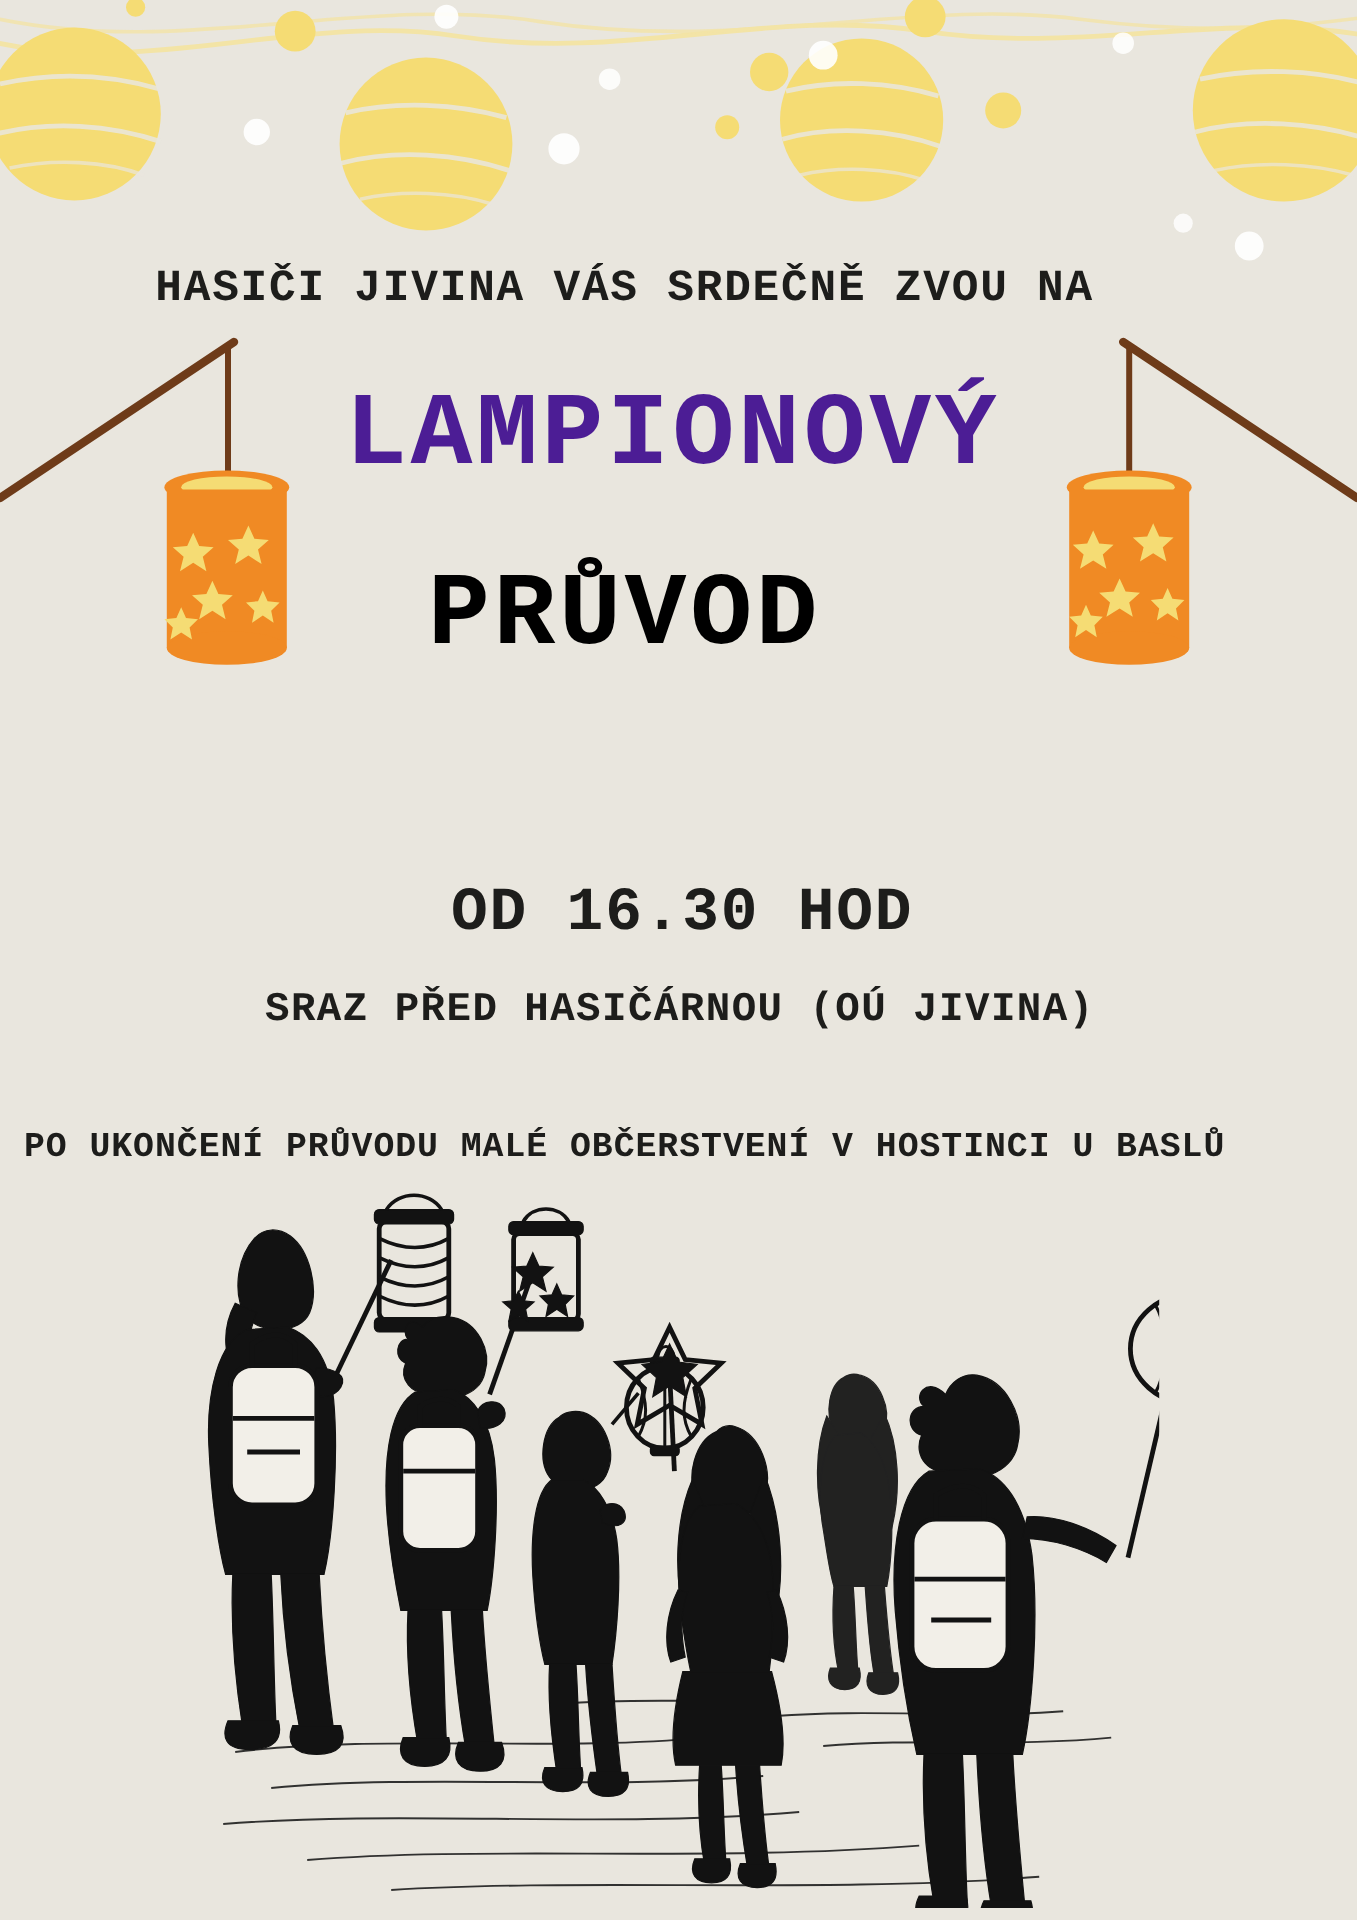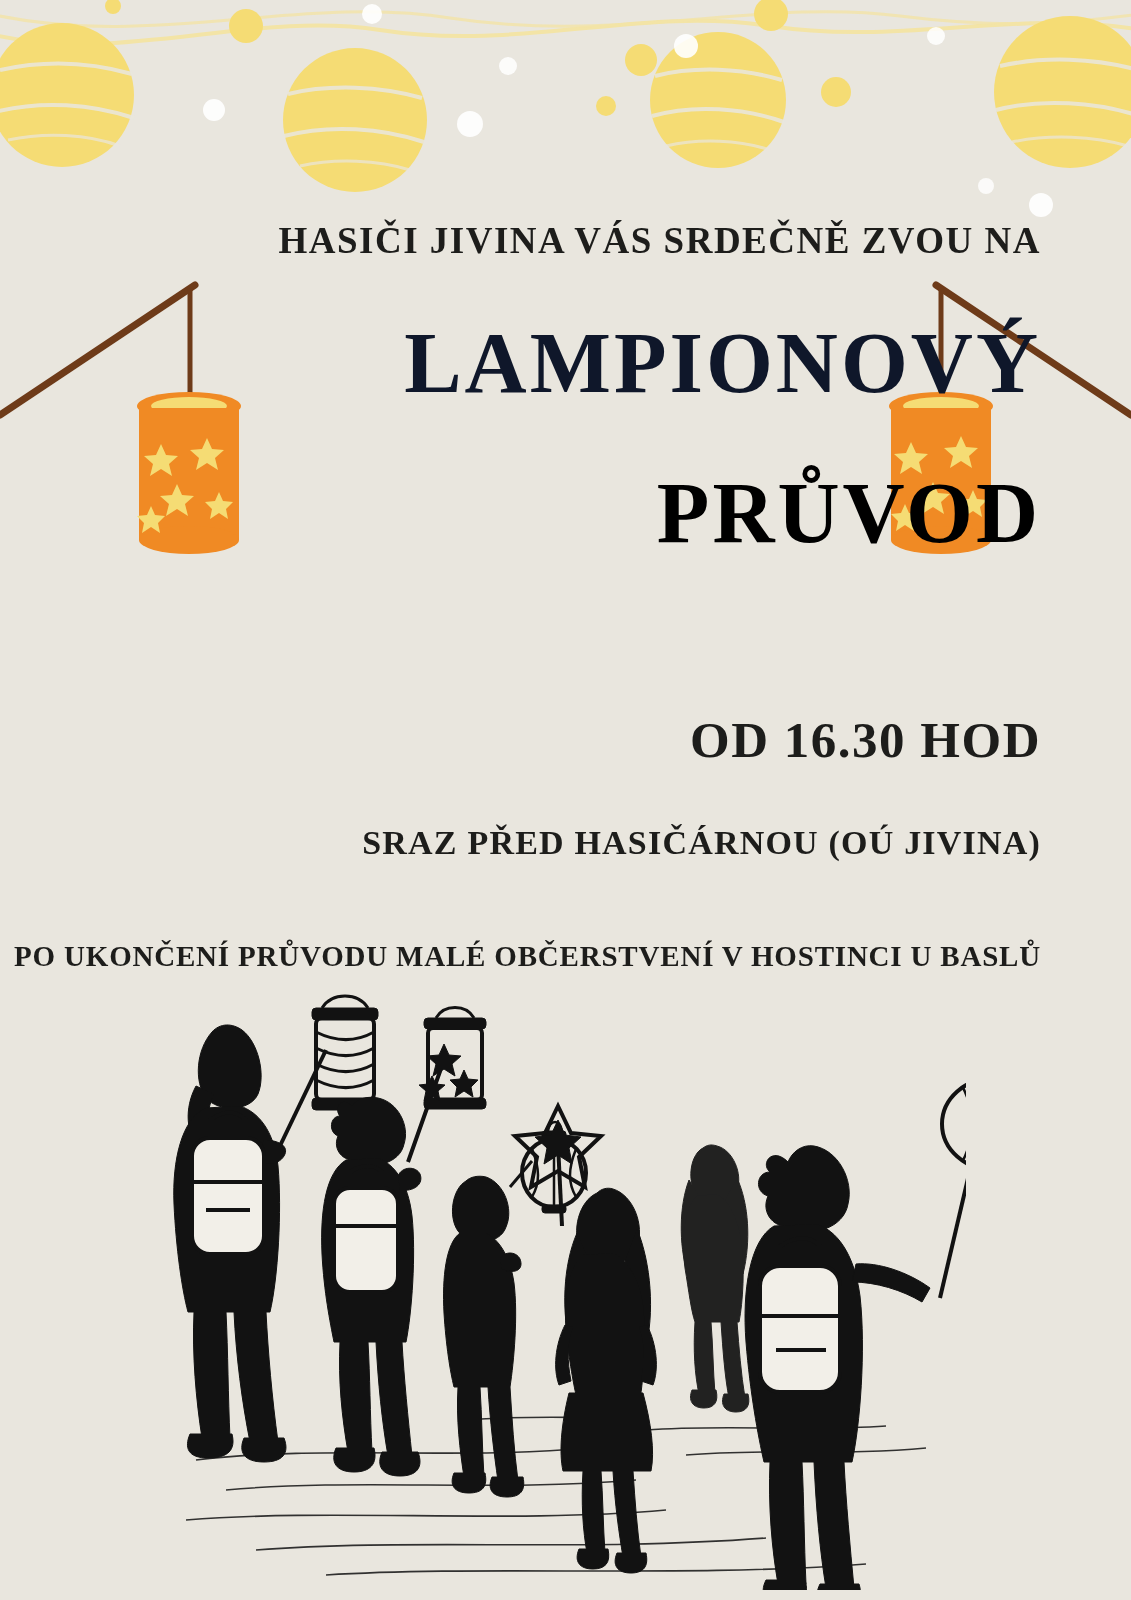--- a/index.html
+++ b/index.html
@@ -25,63 +25,66 @@
     width: 1131px;
     height: 250px;
     pointer-events: none;
   }
 
   
   .txt {
     position: absolute;
     left: 0;
     width: 1041px;
-    text-align: right;
-    font-family: Liberation Serif, serif;
+    text-align: center;
+    font-family: Liberation Mono, monospace;
     font-weight: 700;
     color: #1d1d1b;
     letter-spacing: 1px;
     text-transform: uppercase;
     line-height: 1.05;
   }
 
   .invite {
     top: 222px;
     font-size: 37px;
     letter-spacing: 1.5px;
   }
 
   .title1 {
     top: 318px;
     font-size: 86px;
-    color: #0f172a;
+    color: #4c1d95;
     letter-spacing: 3px;
+    margin-left: 40px;
   }
   .title2 {
     top: 468px;
     font-size: 86px;
     color: #000000;
     letter-spacing: 3px;
   }
 
   .date {
     top: 617px;
     font-size: 51px;
     letter-spacing: 1.5px;
   }
   .time {
-    top: 714px;
+    top: 735px;
     font-size: 51px;
     letter-spacing: 1.5px;
+    padding-left: 48px;
   }
 
   .meet {
     top: 825px;
     font-size: 34px;
     letter-spacing: 1.2px;
+    padding-left: 46px;
   }
   .after {
     top: 915px;
     font-size: 29px;
     letter-spacing: 0.8px;
     margin-top: 26px;
   }
 
   
   .hang {

